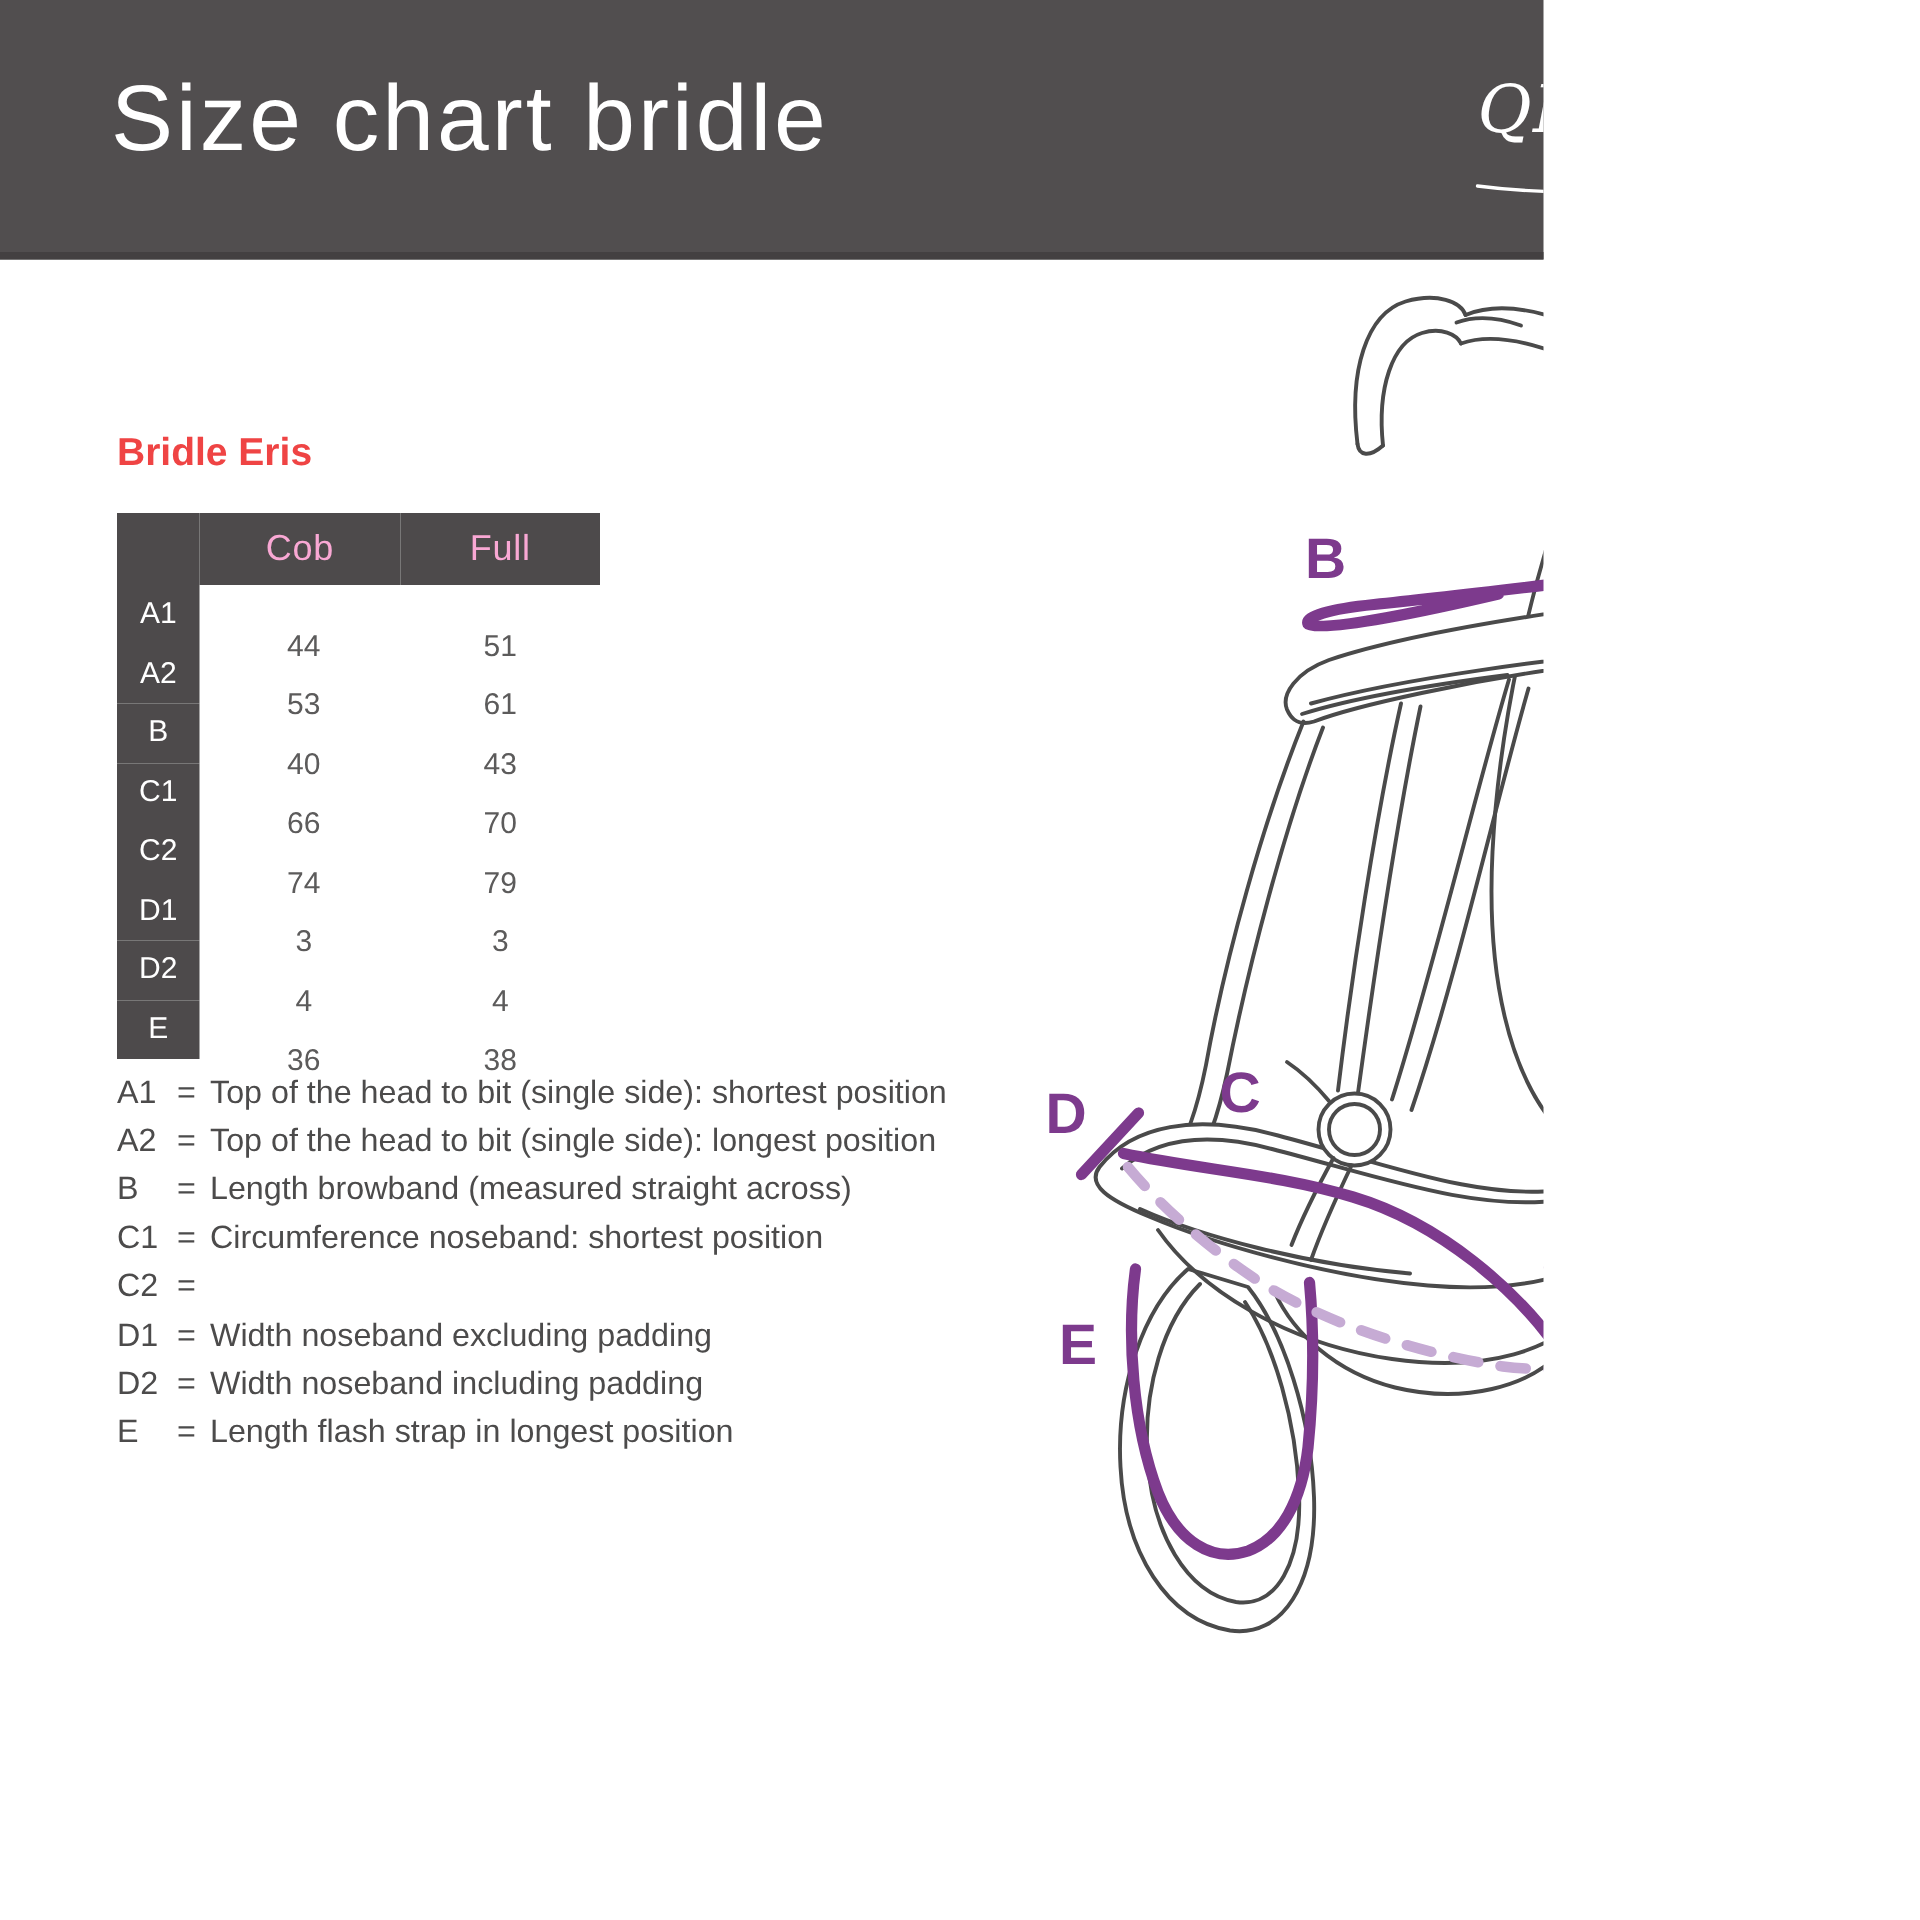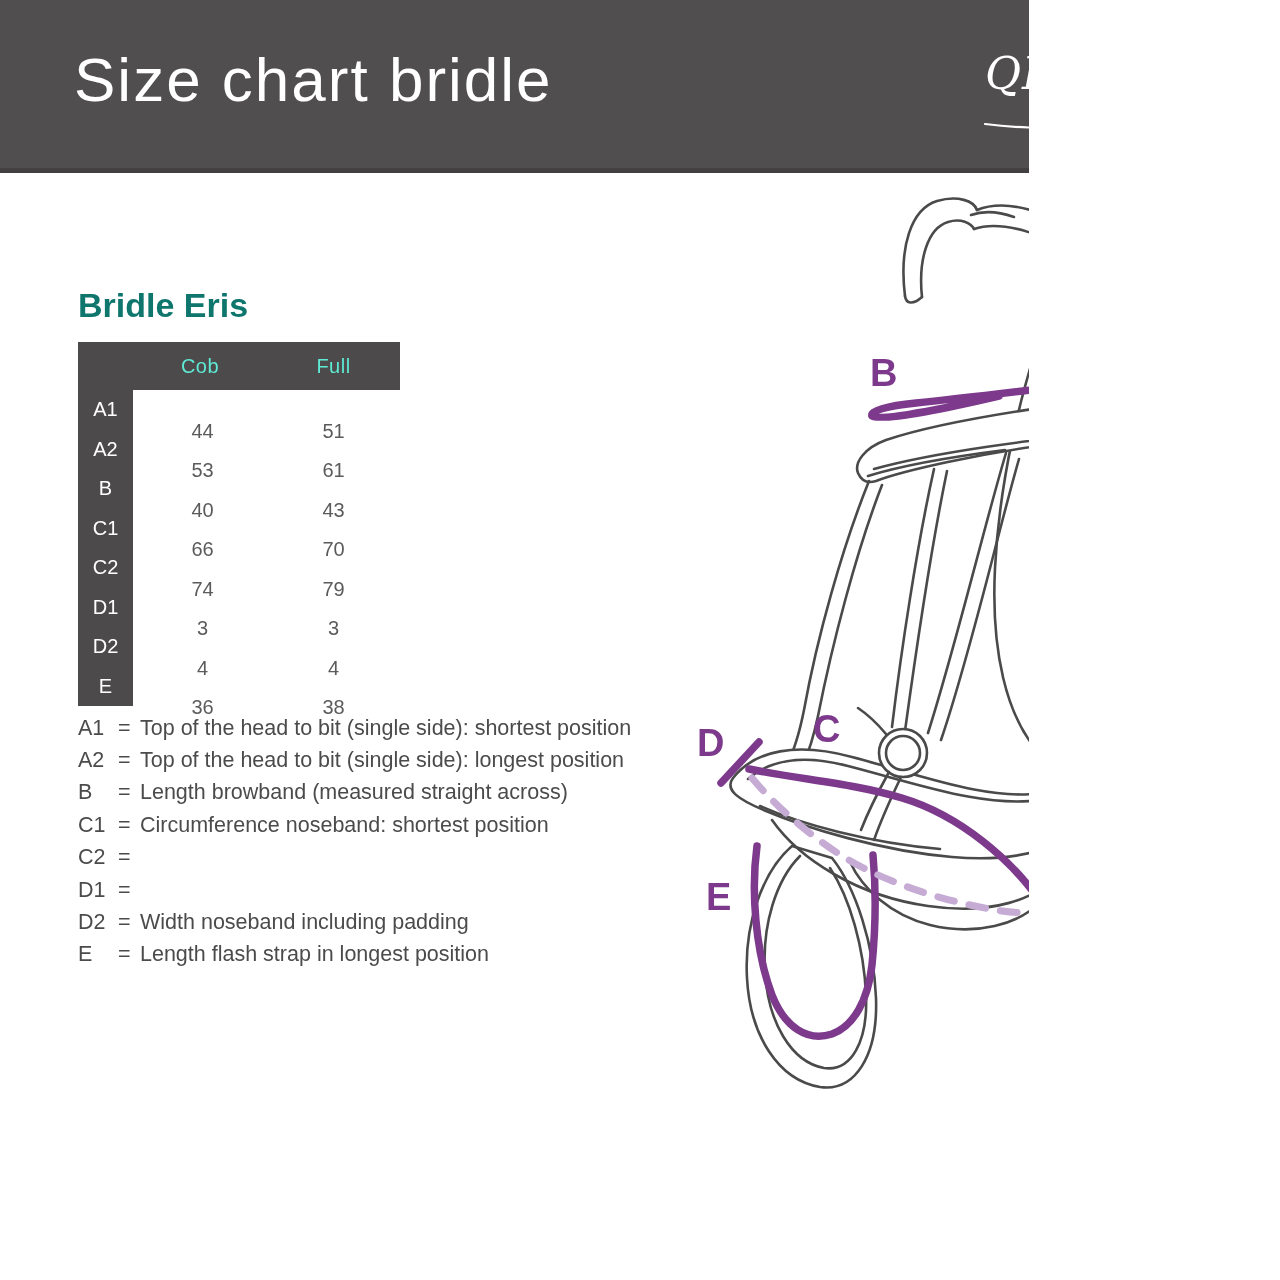--- a/index.html
+++ b/index.html
@@ -14,28 +14,28 @@
   .logo{position:absolute;left:975px;top:30px;width:250px;height:120px;}
   .logo-text{position:absolute;left:10px;top:18px;font-family:"DejaVu Serif",serif;
         font-style:italic;font-weight:400;font-size:44px;color:#ffffff;letter-spacing:1px;}
   .logo-url{position:absolute;left:108px;top:94px;font-size:16px;color:#e3e1e2;
         letter-spacing:1.6px;}
   .logo-horse{position:absolute;left:140px;top:0px;}
   .logo-swoosh{position:absolute;left:8px;top:84px;}
 
   
   .intro{position:absolute;left:78px;top:202px;font-size:29px;color:#4c4b4b;letter-spacing:.3px;}
-  .product{position:absolute;left:78px;top:286px;font-size:34px;font-weight:bold;color:#0f766e;}
+  .product{position:absolute;left:78px;top:286px;font-size:26px;font-weight:bold;color:#ef4444;}
 
   
   .size-table{position:absolute;left:78px;top:342px;width:322px;
       display:grid;grid-template-columns:55px 134px 133px;
       grid-template-rows:48px repeat(8,39.5px);}
   .tc{display:flex;align-items:center;justify-content:center;}
-  .t-head{background:#4d4a4b;color:#5eead4;font-size:20px;letter-spacing:.5px;}
+  .t-head{background:#4d4a4b;color:#f9a8d4;font-size:24px;letter-spacing:.5px;}
   .t-label{background:#4d4a4b;color:#ffffff;font-size:20px;}
   .t-cell{color:#5c5b5b;font-size:20px;background:#ffffff;margin-top:41px;}
   .t-cell.alt{background:#efeff0;}
   .t-cell.first{border-left:5px solid #ffffff;}
 
   
   .legend{position:absolute;left:78px;top:712px;width:580px;}
   .leg-row{display:grid;grid-template-columns:40px 22px auto;height:32.4px;
       align-items:center;color:#4c4b4b;font-size:21.5px;}
   .leg-key{color:#4c4b4b;}
@@ -140,20 +140,21 @@
       <span class="leg-eq">=</span>
       <span class="leg-text">Circumference noseband: shortest position</span>
     </div>
     <div class="leg-row">
       <span class="leg-key">C2</span>
       <span class="leg-eq">=</span>
     </div>
     <div class="leg-row">
       <span class="leg-key">D1</span>
       <span class="leg-eq">=</span>
+      <span class="leg-text">Width noseband excluding padding</span>
     </div>
     <div class="leg-row">
       <span class="leg-key">D2</span>
       <span class="leg-eq">=</span>
       <span class="leg-text">Width noseband including padding</span>
     </div>
     <div class="leg-row">
       <span class="leg-key">E</span>
       <span class="leg-eq">=</span>
       <span class="leg-text">Length flash strap in longest position</span>

